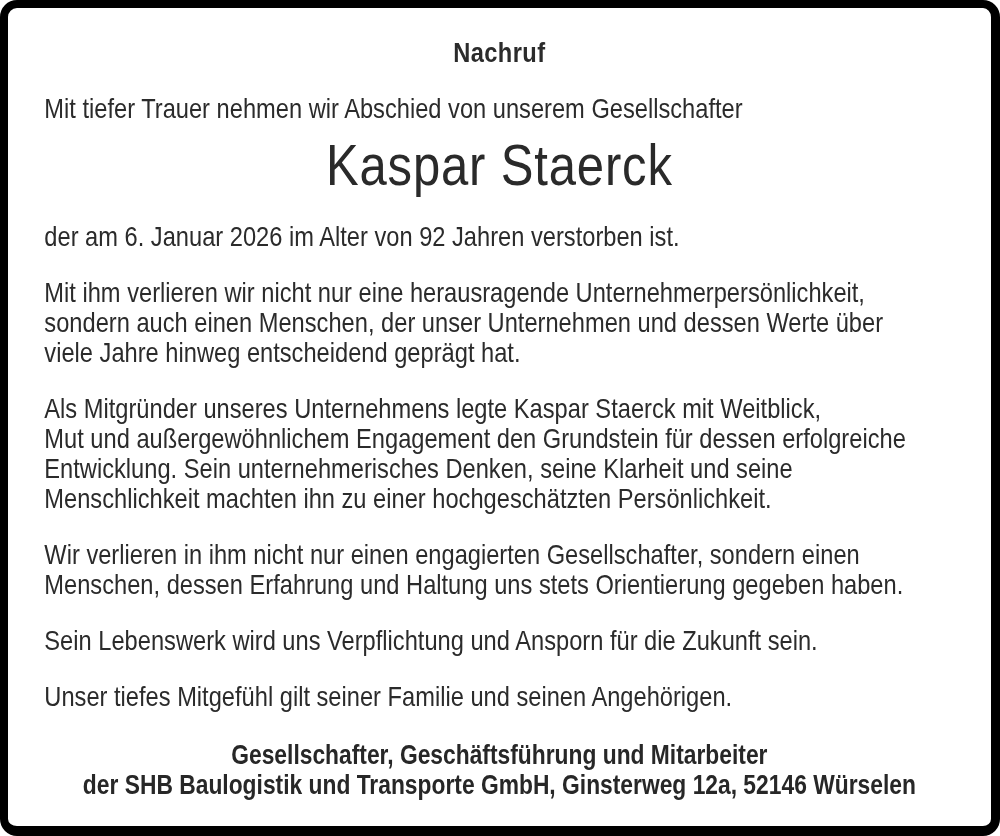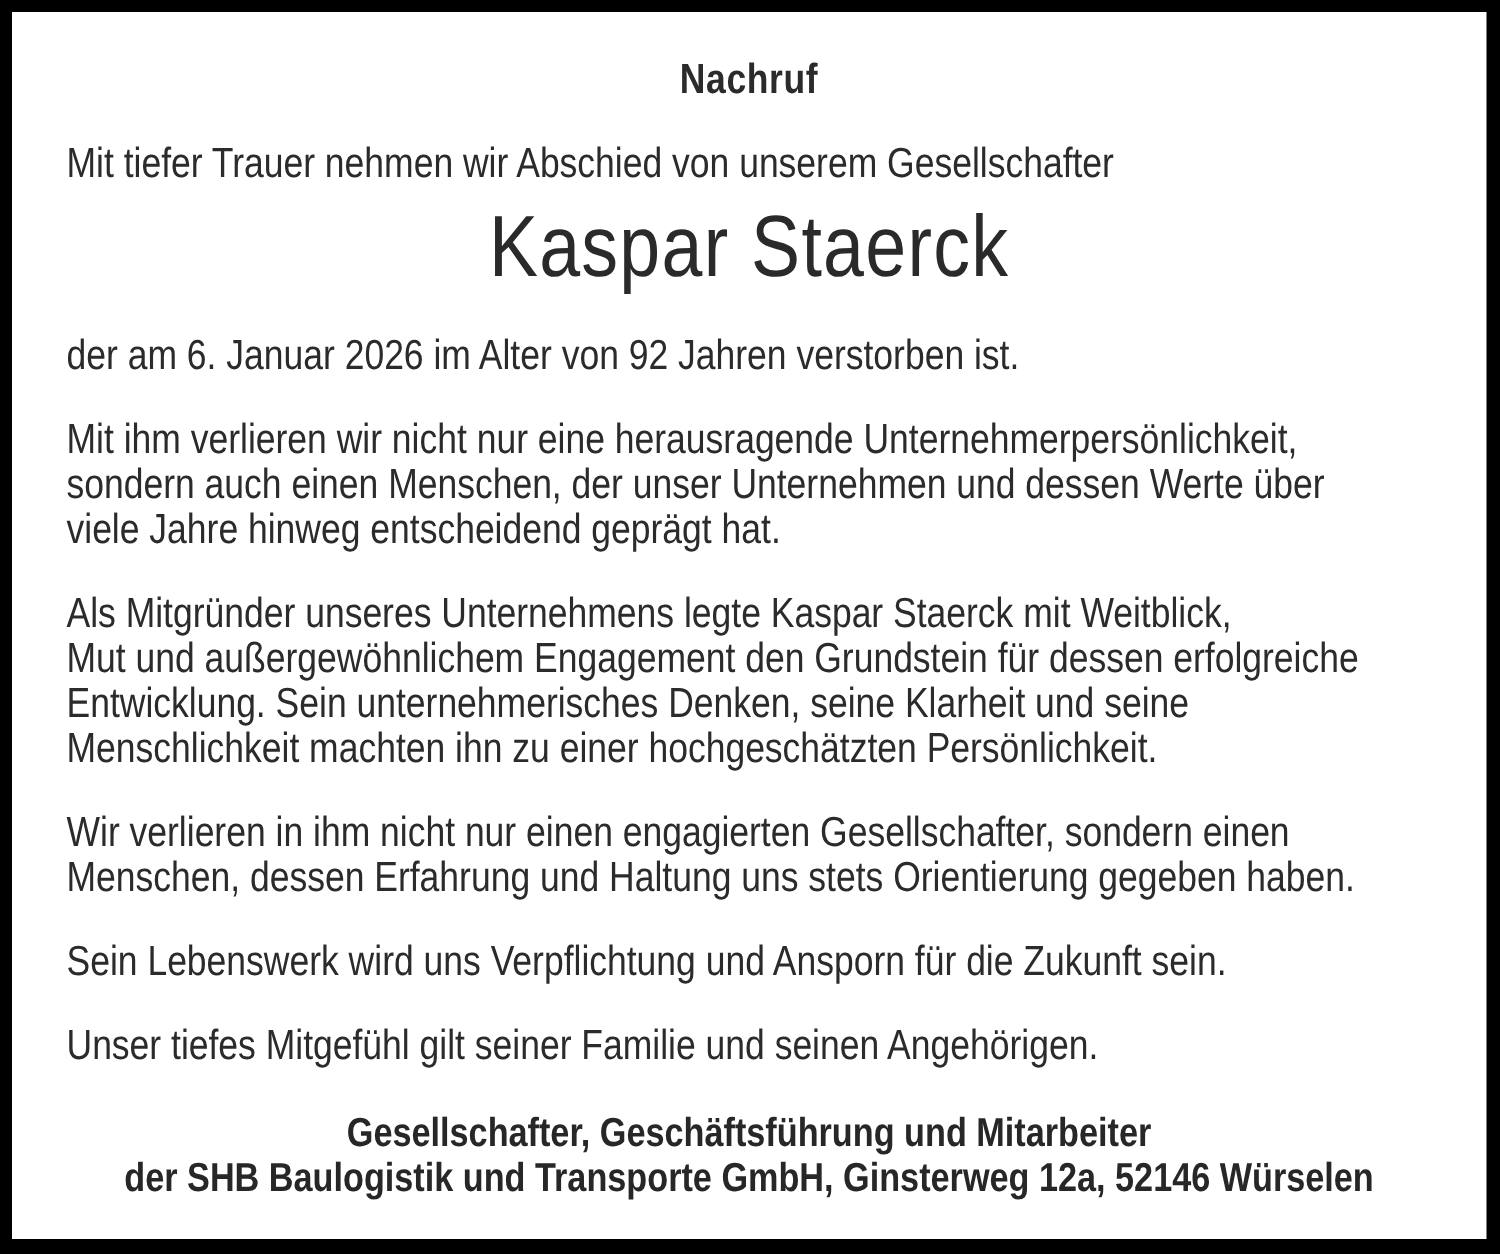--- a/index.html
+++ b/index.html
@@ -10,20 +10,21 @@
   .page {
     position: relative;
     width: 1000px;
     height: 836px;
     box-sizing: border-box;
     border-style: solid;
     border-color: #000000;
     border-width: 8px 9px 10px 8px;
     background: #ffffff;
     overflow: hidden;
+    border-radius: 17px;
   }
   
   .scale {
     width: 1163px;
     transform: scaleX(0.845);
     transform-origin: 0 0;
     box-sizing: border-box;
     padding: 30px 43px 0 43px;
     font-family: "Liberation Sans", "DejaVu Sans", sans-serif;
     color: #2b2b2b;

